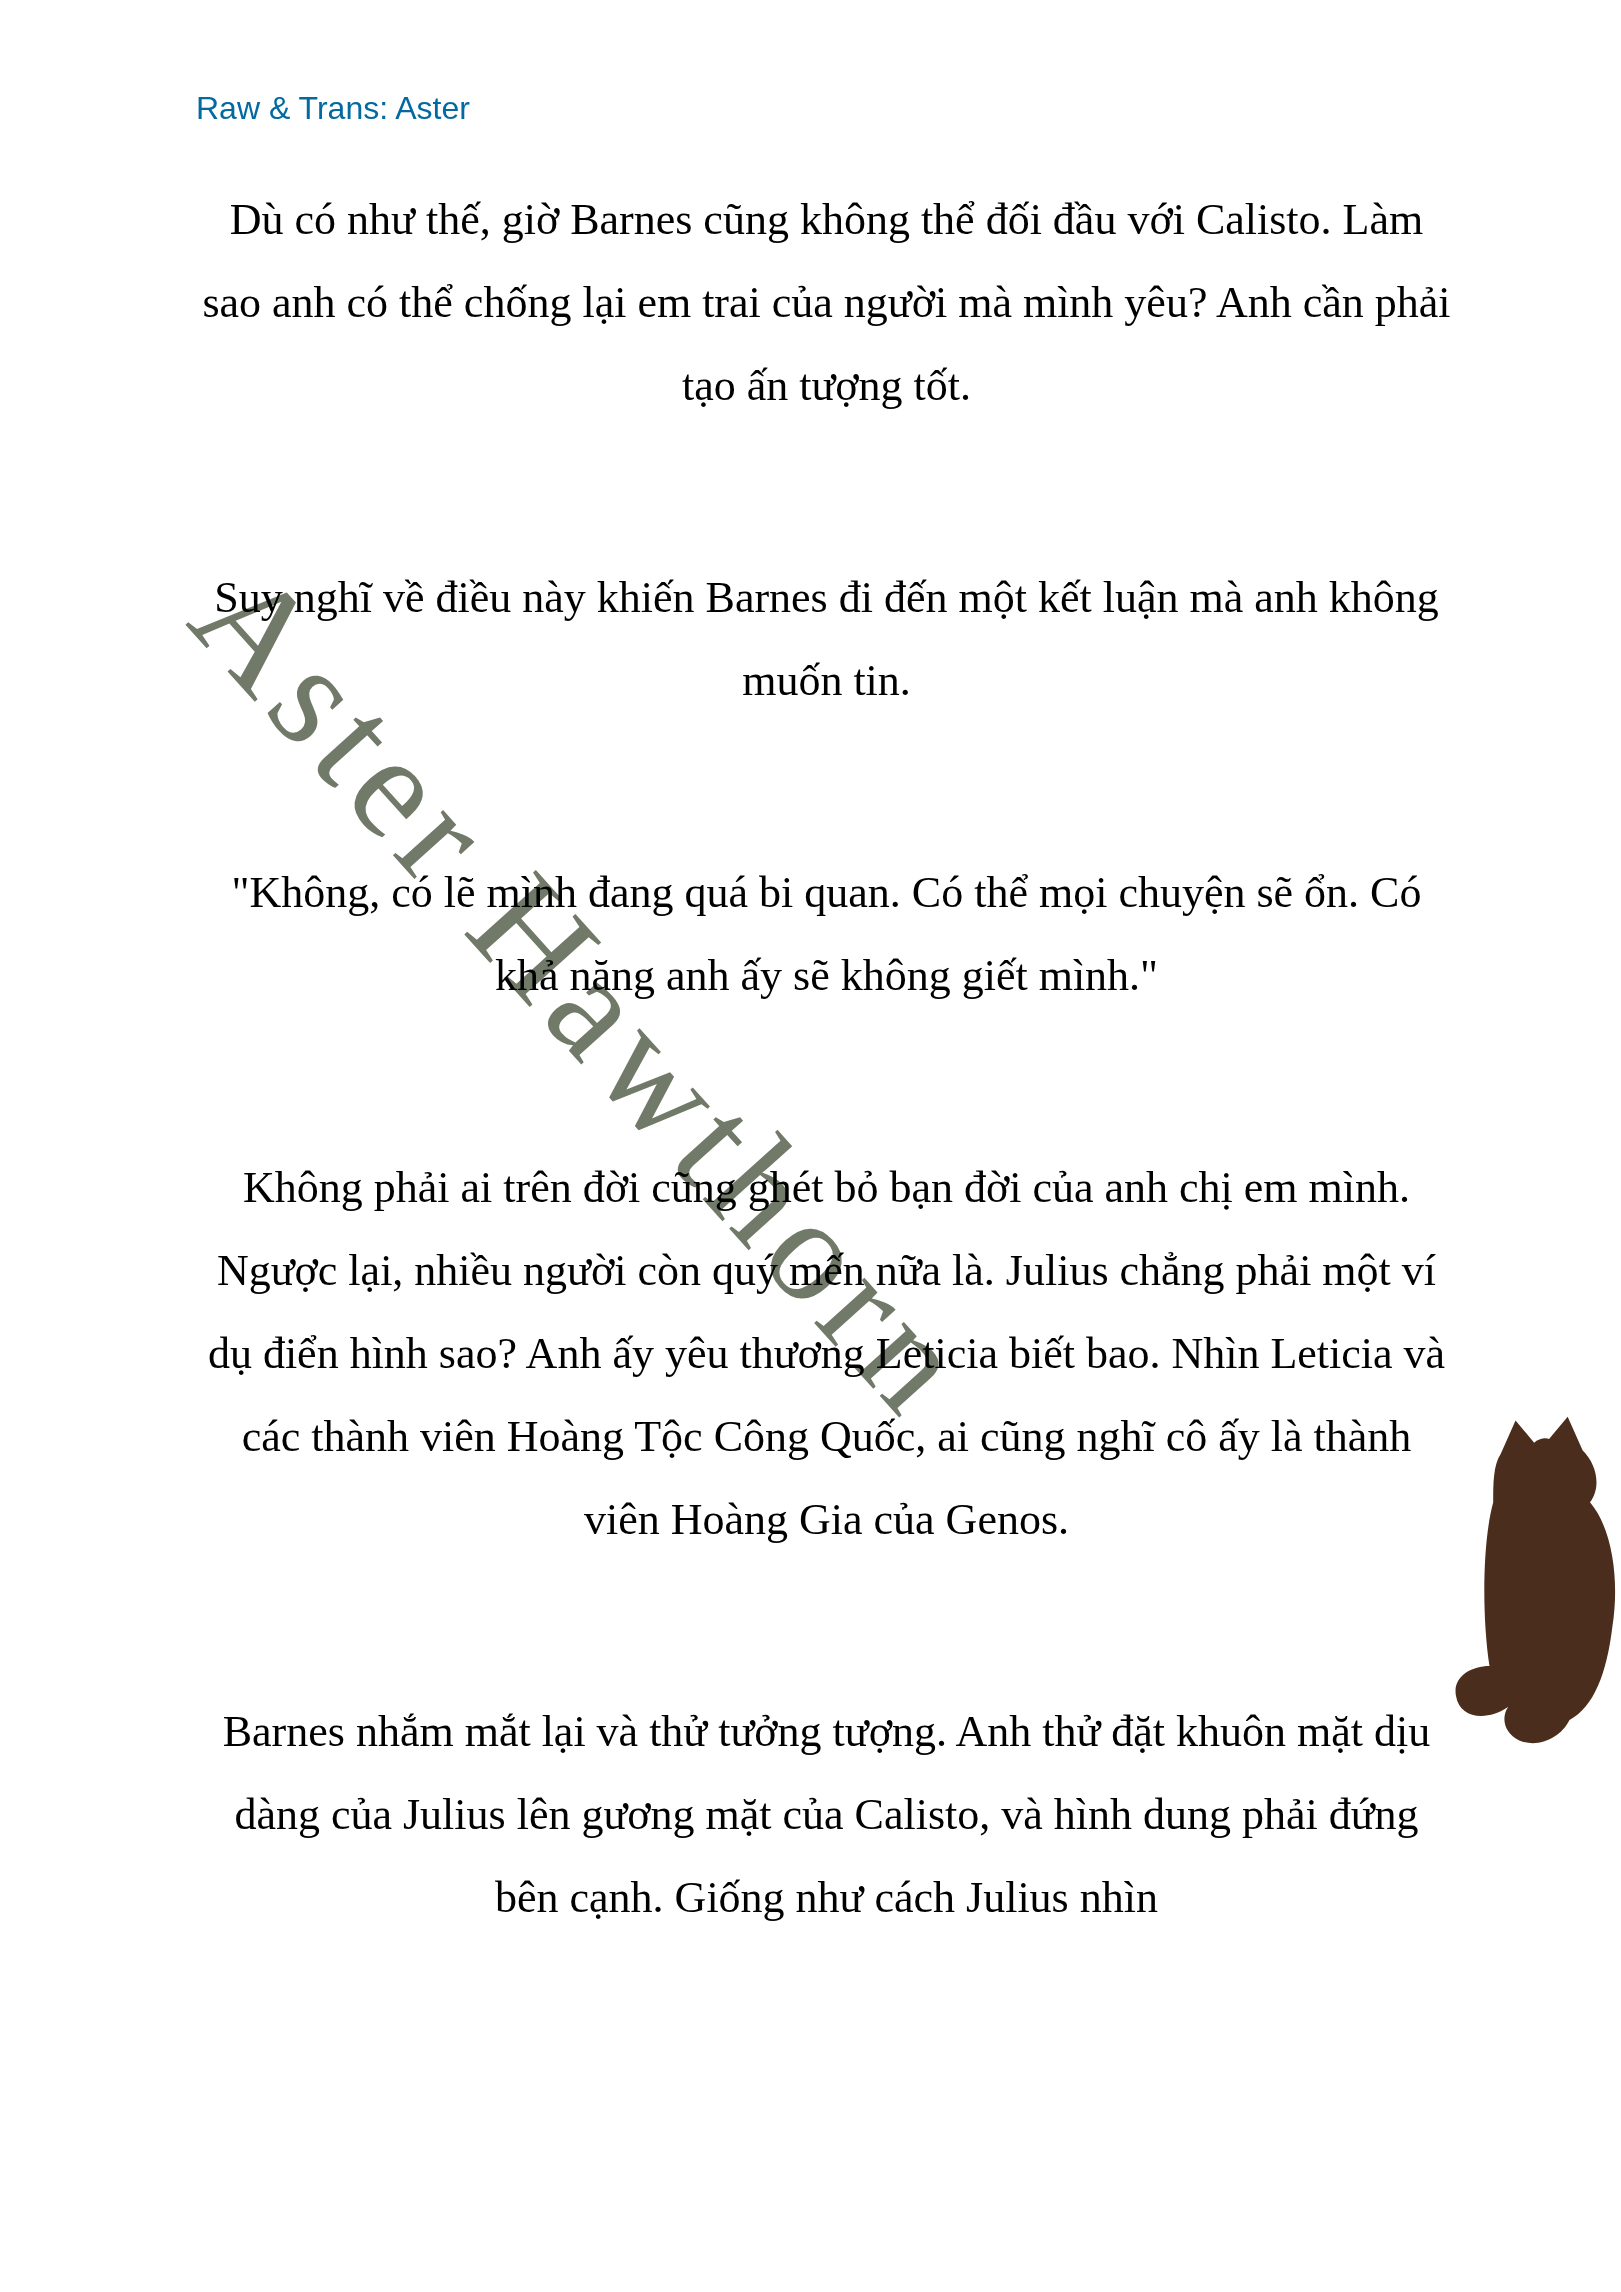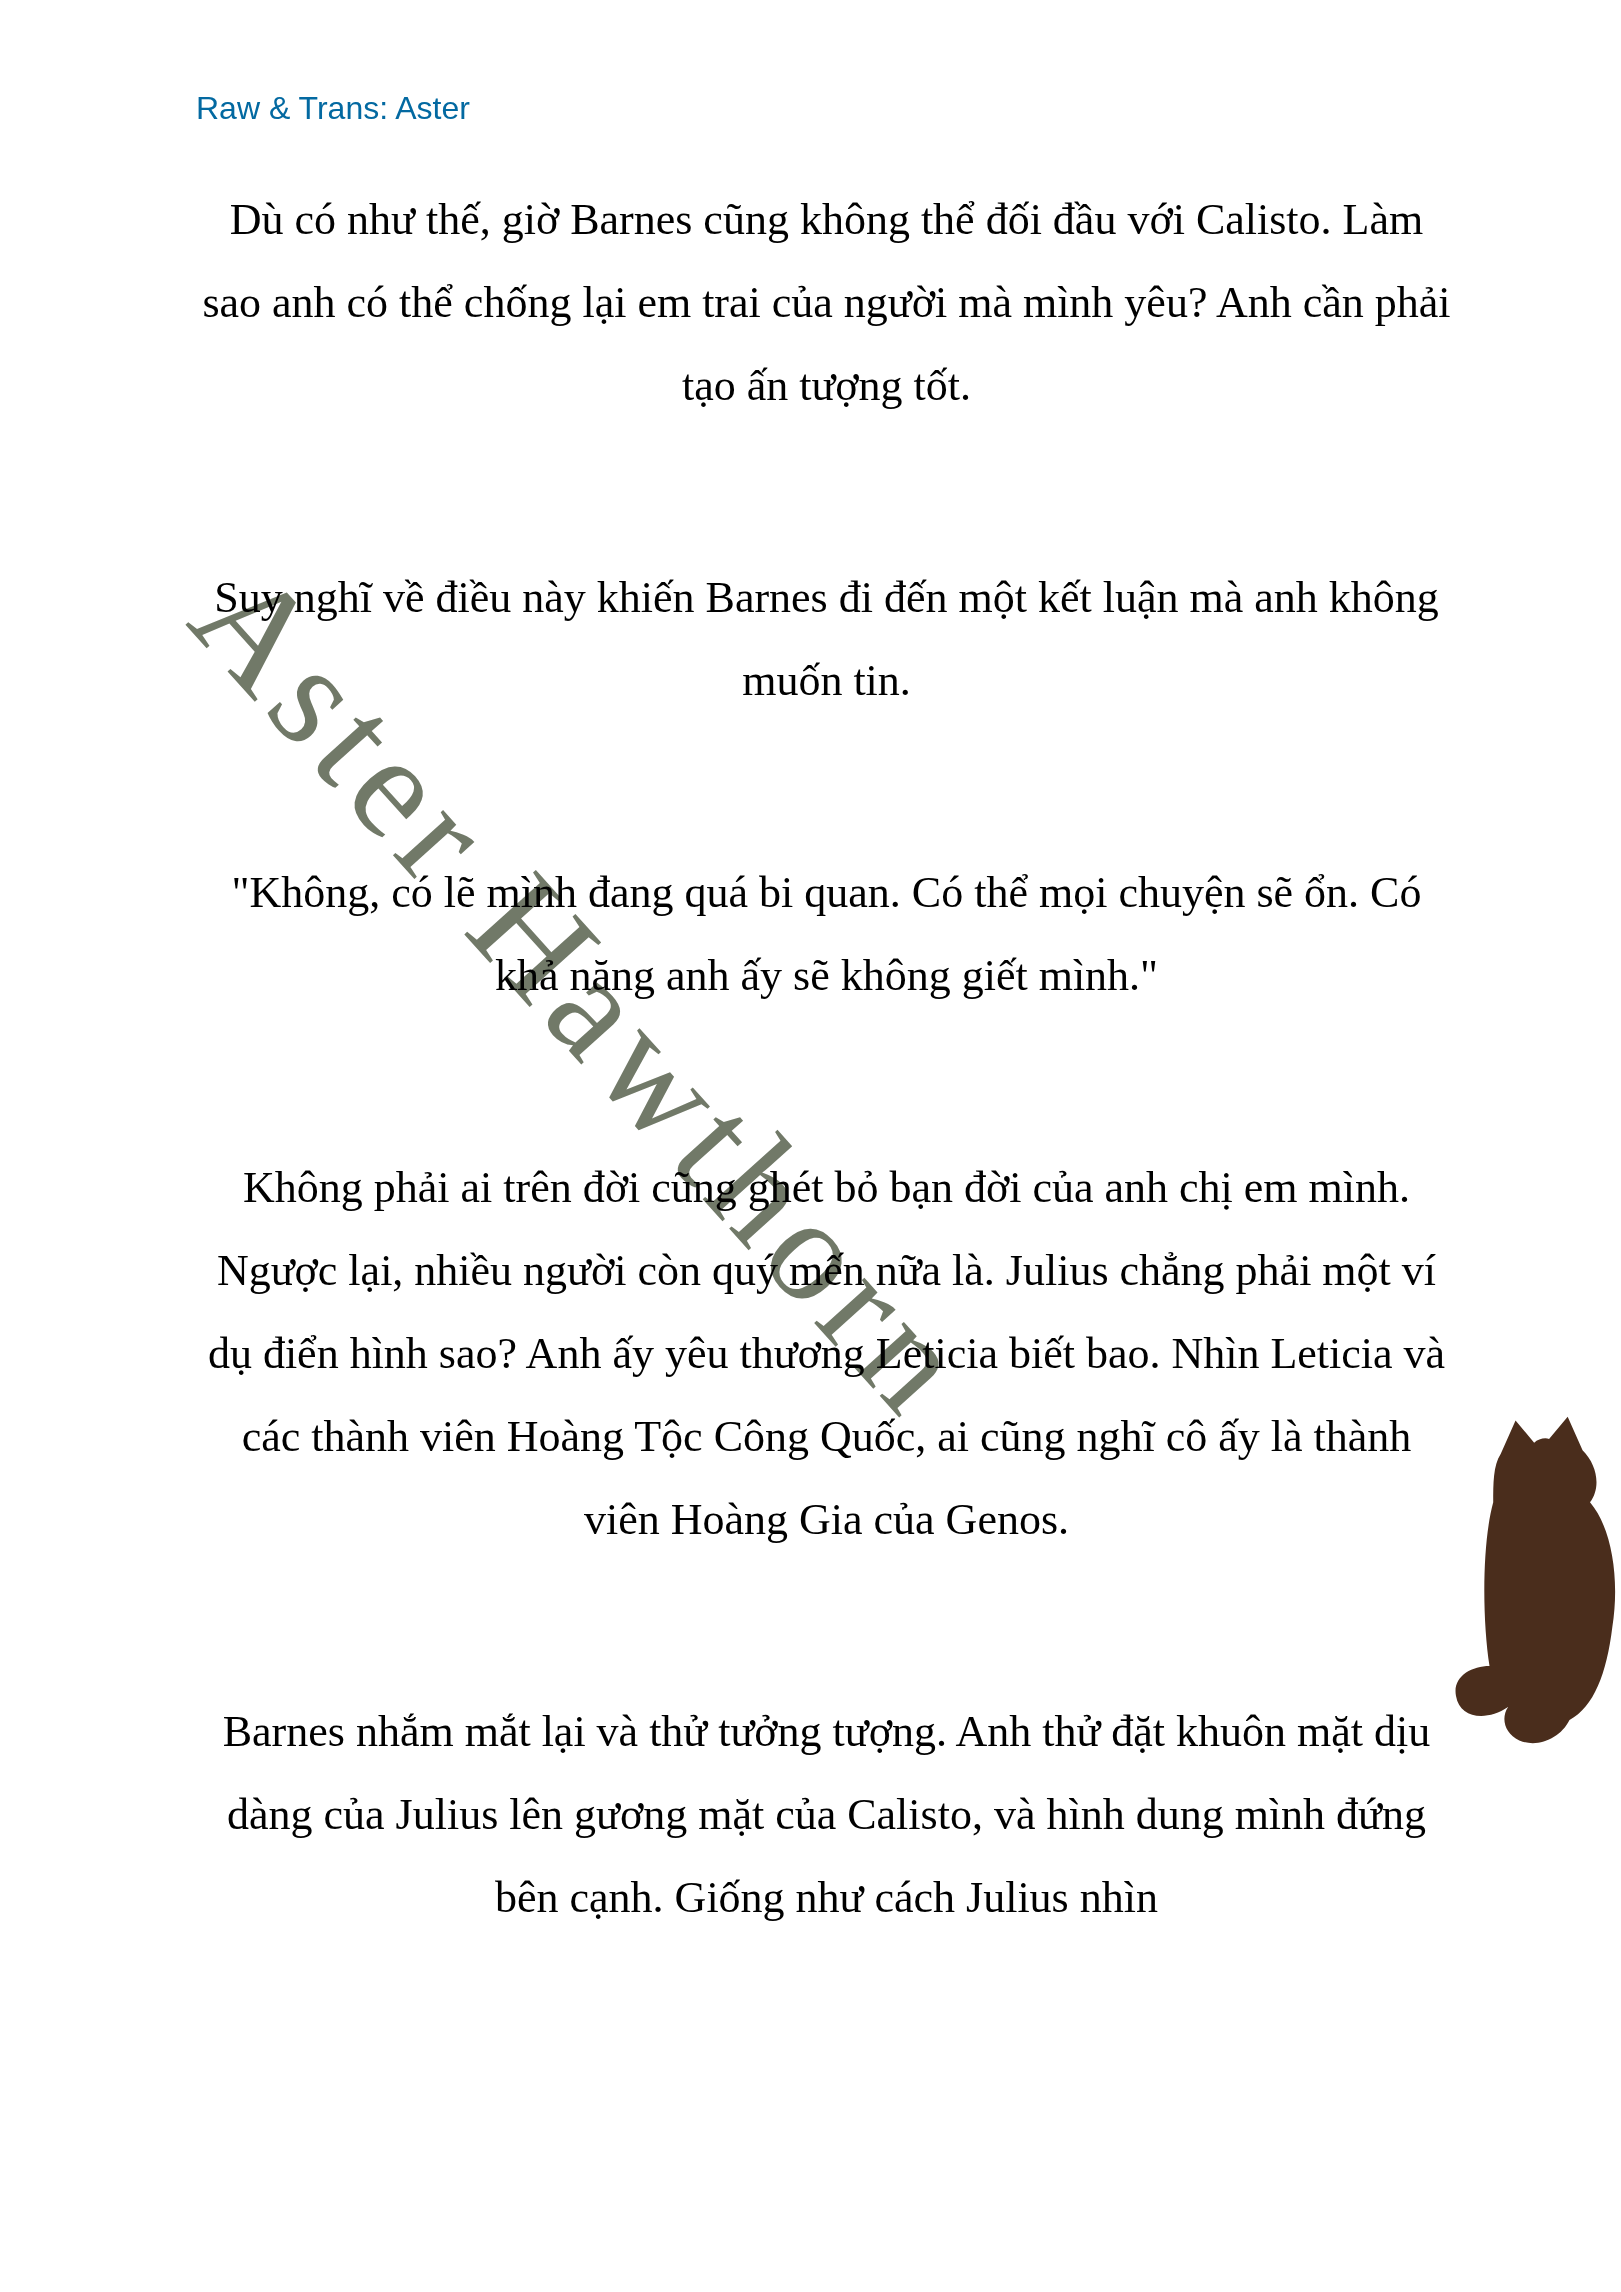--- a/index.html
+++ b/index.html
@@ -77,21 +77,21 @@
 
   <div class="header">Raw &amp; Trans: Aster</div>
 
   <div class="watermark">Aster Hawthorn</div>
 
   <div class="content">
     <p class="para">Dù có như thế, giờ Barnes cũng không thể đối đầu với Calisto. Làm sao anh có thể chống lại em trai của người mà mình yêu? Anh cần phải tạo ấn tượng tốt.</p>
     <p class="para">Suy nghĩ về điều này khiến Barnes đi đến một kết luận mà anh không muốn tin.</p>
     <p class="para">"Không, có lẽ mình đang quá bi quan. Có thể mọi chuyện sẽ ổn. Có khả năng anh ấy sẽ không giết mình."</p>
     <p class="para">Không phải ai trên đời cũng ghét bỏ bạn đời của anh chị em mình. Ngược lại, nhiều người còn quý mến nữa là. Julius chẳng phải một ví dụ điển hình sao? Anh ấy yêu thương Leticia biết bao. Nhìn Leticia và các thành viên Hoàng Tộc Công Quốc, ai cũng nghĩ cô ấy là thành viên Hoàng Gia của Genos.</p>
-    <p class="para">Barnes nhắm mắt lại và thử tưởng tượng. Anh thử đặt khuôn mặt dịu dàng của Julius lên gương mặt của Calisto, và hình dung mình đứng bên cạnh. Giống như cách Julius nhìn</p>
+    <p class="para">Barnes nhắm mắt lại và thử tưởng tượng. Anh thử đặt khuôn mặt dịu dàng của Julius lên gương mặt của Calisto, và hình dung phải đứng bên cạnh. Giống như cách Julius nhìn</p>
   </div>
 
   <div class="cat">
     <svg viewBox="0 0 100 180" xmlns="http://www.w3.org/2000/svg" aria-hidden="true">
       <path fill="#4a2d1c" d="
         M38,22
         L46,4 L56,16
         C58,14 62,13 64,14
         L74,2 L82,20
         C90,28 92,40 86,48

